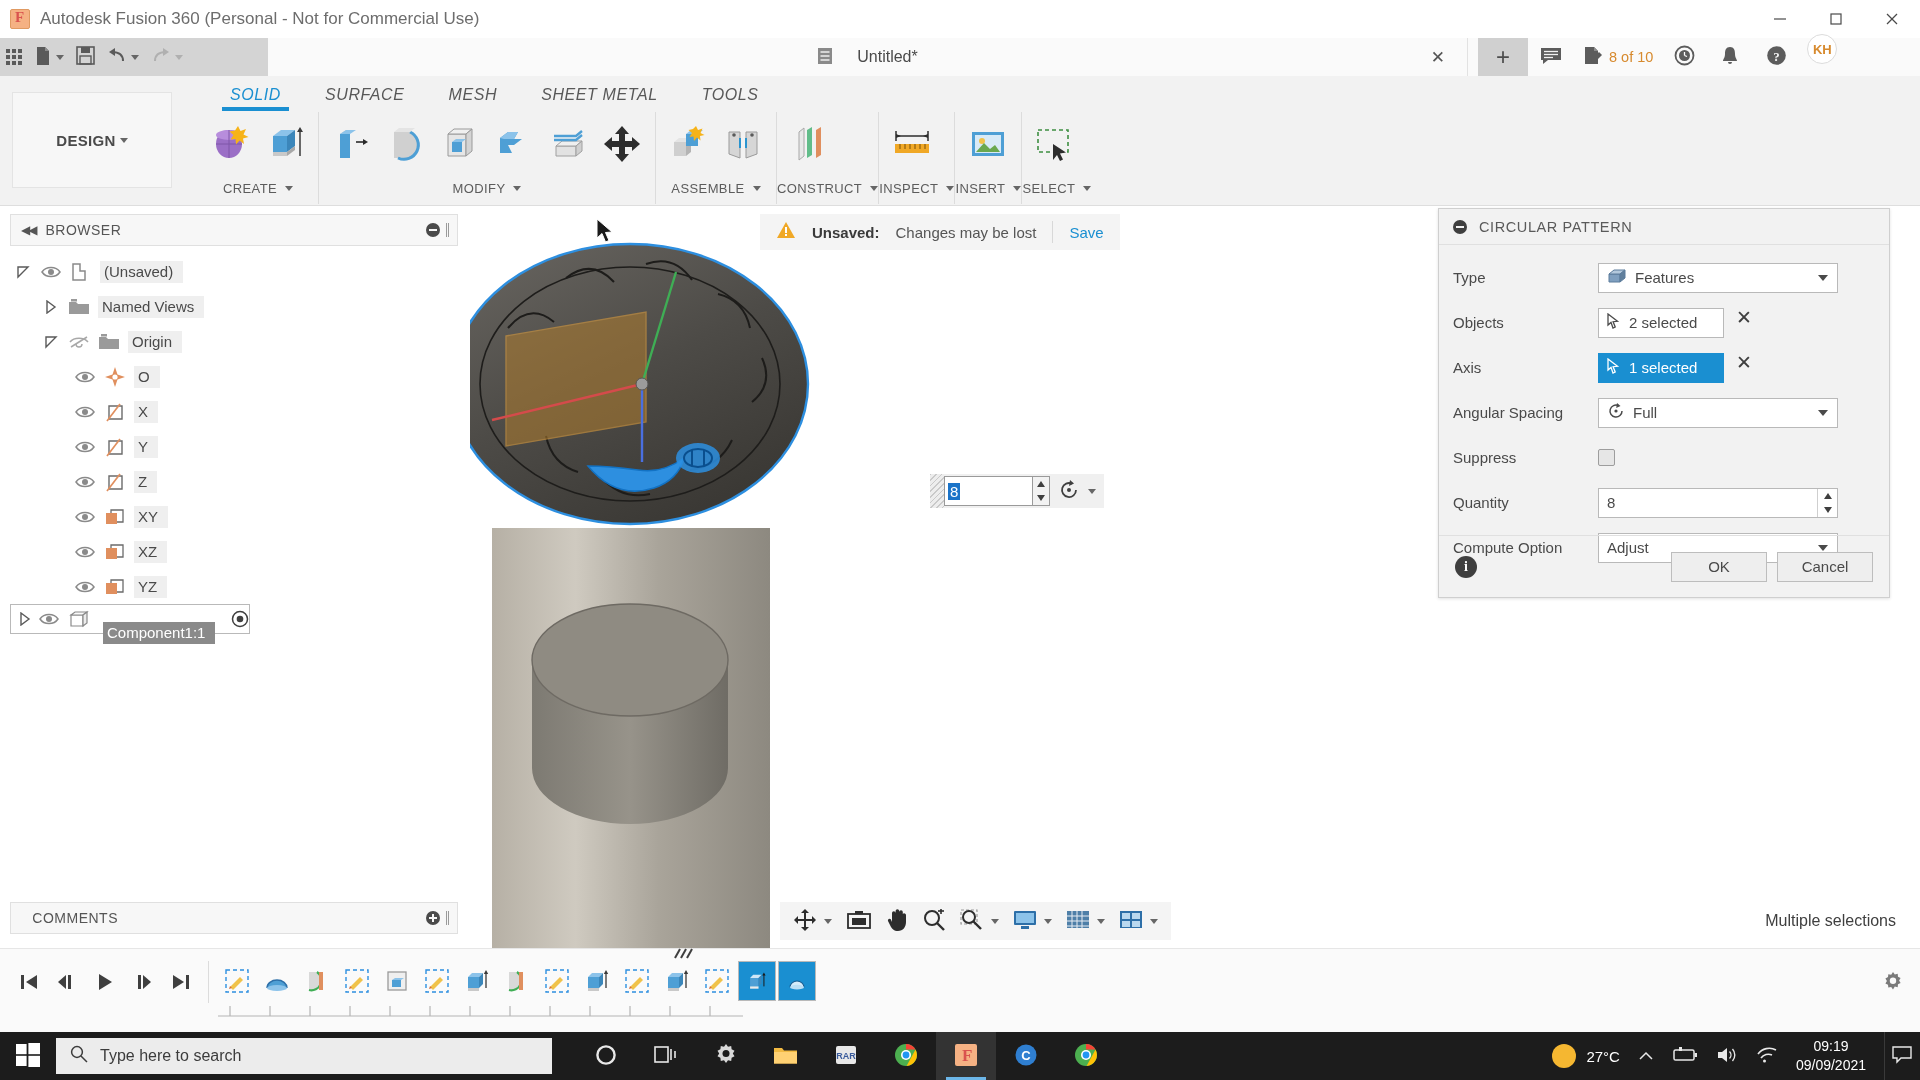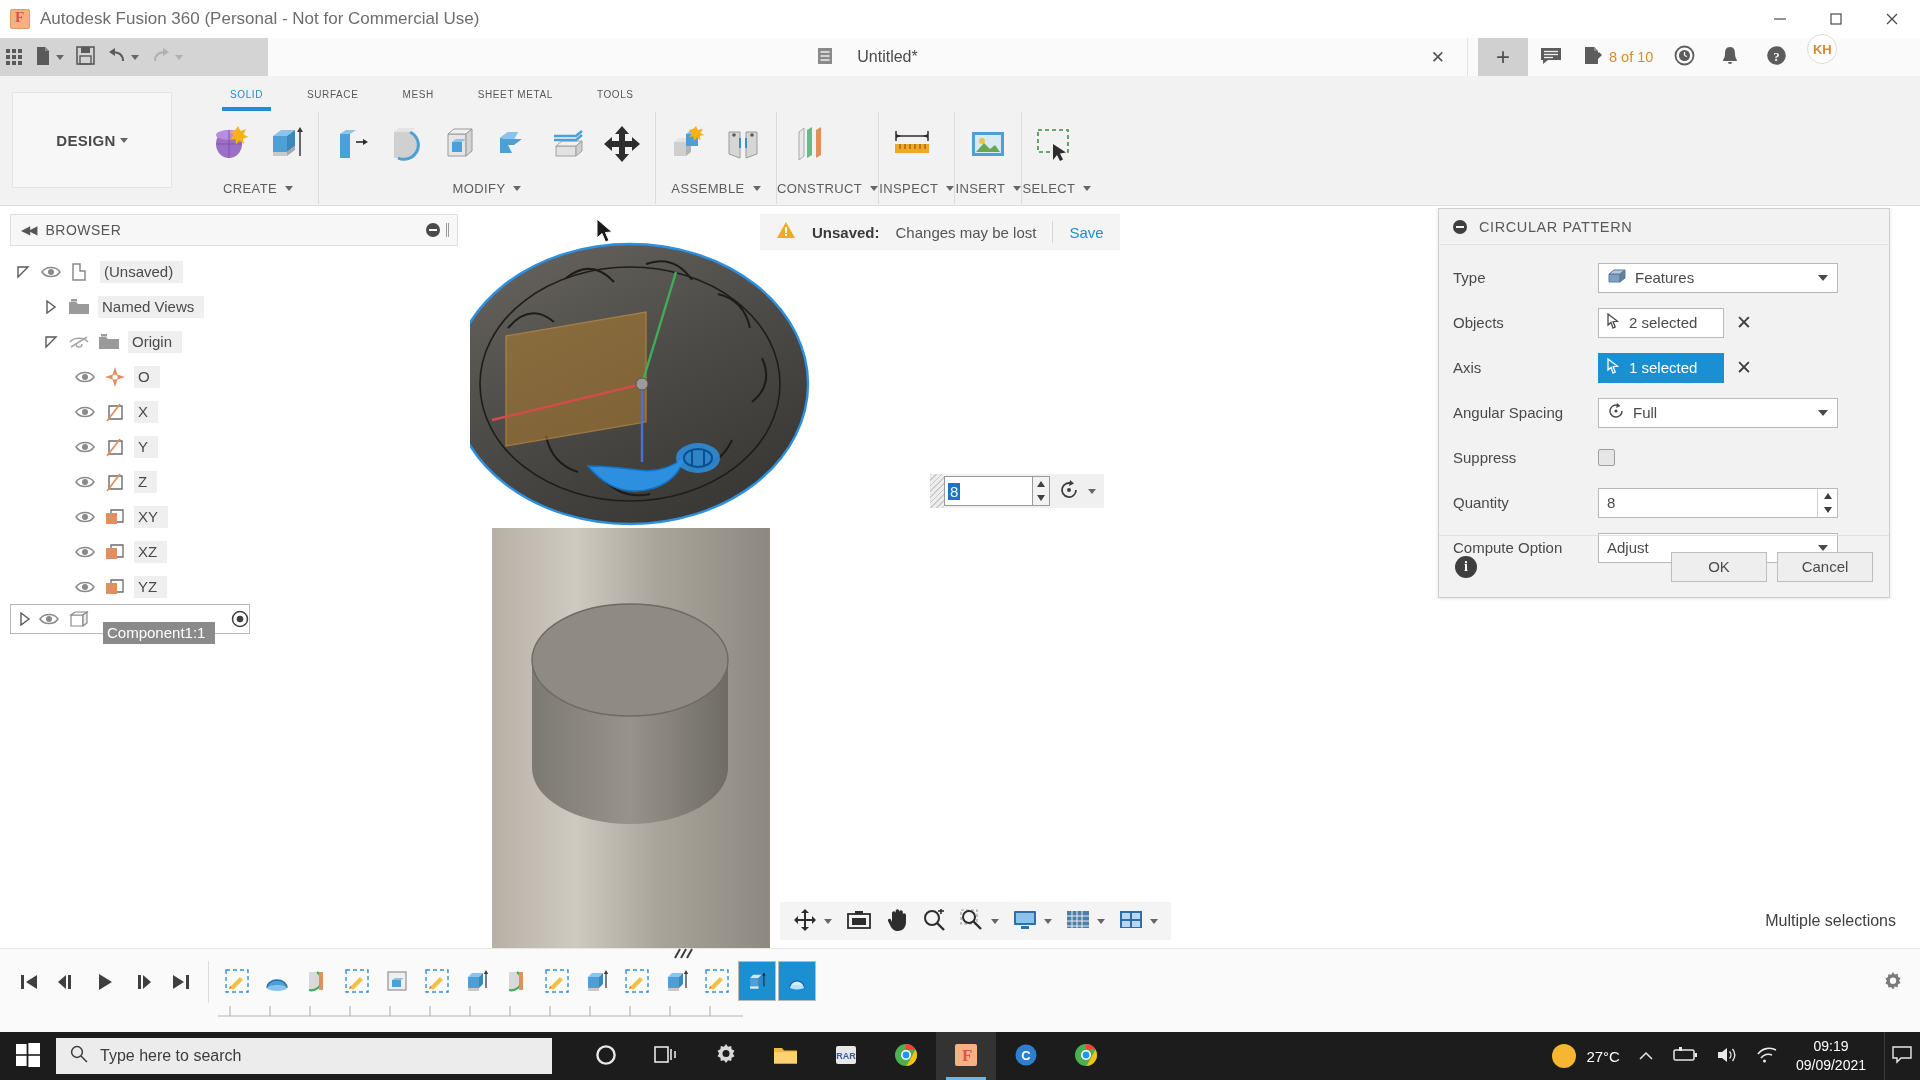--- a/index.html
+++ b/index.html
@@ -81,22 +81,22 @@
     background:#f2f2f2; border-bottom:1px solid #dedede;
   }
   .designbtn {
     position:absolute; left:12px; top:16px; width:160px; height:96px;
     background:#f7f7f7; border:1px solid #e4e4e4;
     display:flex; align-items:center; justify-content:center;
     font-size:15px; font-weight:bold; color:#4a4a4a; letter-spacing:.3px;
   }
   .tabrow { position:absolute; left:208px; top:6px; height:26px; display:flex; gap:0px;}
   .rtab {
-    font-size:10px; letter-spacing:.6px; color:#585858; padding:0 22px;
-    height:26px; line-height:26px; position:relative;
+    font-size:16px; letter-spacing:.6px; color:#585858; padding:0 22px;
+    height:26px; line-height:26px; position:relative;font-style:italic;
   }
   .rtab.active { color:#1a8fd1; }
   .rtab.active:after {
     content:""; position:absolute; left:14px; right:14px; bottom:-3px; height:4px; background:#1a8fd1;
   }
 
   .panels { position:absolute; left:198px; top:36px; height:92px; display:flex; align-items:flex-start;}
   .panel { position:relative; height:92px; display:flex; flex-direction:column; }
   .panel .icons { display:flex; align-items:center; height:64px; padding:0 8px; gap:4px;}
   .panel .plabel {
@@ -193,21 +193,21 @@
   .dlg-head {
     height:36px; display:flex; align-items:center; gap:12px; padding:0 14px;
     background:#f2f2f2; border-bottom:1px solid #e0e0e0;
     font-size:14.5px; letter-spacing:.6px; color:#5a5a5a;
   }
   .dlg-head .dotminus { background:#3f3f3f; }
   .dlg-head .dotminus:after{ background:#f2f2f2; }
   .dlg-body { padding:10px 14px 0 14px; }
   .frow { display:flex; align-items:center; height:45px; }
   .flabel { width:145px; font-size:15px; color:#4a4a4a; }
-  .fctl { flex:1; display:flex; align-items:center; gap:12px;}
+  .fctl { flex:1; display:flex; align-items:flex-start; gap:12px;}
   .sel {
     height:30px; background:#fff; border:1px solid #b9b9b9; flex:1; max-width:240px;
     display:flex; align-items:center; padding:0 8px; gap:8px; font-size:15px; color:#4a4a4a;
     position:relative;
   }
   .sel .arrow { position:absolute; right:9px; width:0;height:0;
     border-left:5px solid transparent;border-right:5px solid transparent;border-top:6px solid #4a4a4a;}
   .selbtn {
     height:30px; background:#fff; border:1px solid #b9b9b9; width:126px;
     display:flex; align-items:center; padding:0 8px; gap:8px; font-size:15px; color:#4a4a4a;
@@ -875,20 +875,28 @@
       <span class="tlabel">Component1:1</span>
       <span class="tafter">
         <svg width="18" height="18" viewBox="0 0 18 18">
             <circle cx="9" cy="9" r="7.5" fill="none" stroke="#3f3f3f" stroke-width="1.5"></circle>
             <circle cx="9" cy="9" r="3.3" fill="#3f3f3f"></circle>
           </svg>
       </span>
     </div>
   </div>
 
+  <div class="comments-bar">
+    <span class="bh-collapse">&nbsp;</span>
+    <span>COMMENTS</span>
+    <span class="bh-right">
+      <span class="dotplus"></span>
+      <span class="griphandle"></span>
+    </span>
+  </div>
 
   <div class="canvas">
     <svg width="1450" height="740" viewBox="0 0 1450 740">
       <defs>
         <linearGradient id="cyl" x1="0" y1="0" x2="1" y2="0">
           <stop offset="0%" stop-color="#b6b0a5"></stop>
           <stop offset="30%" stop-color="#cfcac0"></stop>
           <stop offset="60%" stop-color="#a9a49a"></stop>
           <stop offset="100%" stop-color="#8d8980"></stop>
         </linearGradient>

